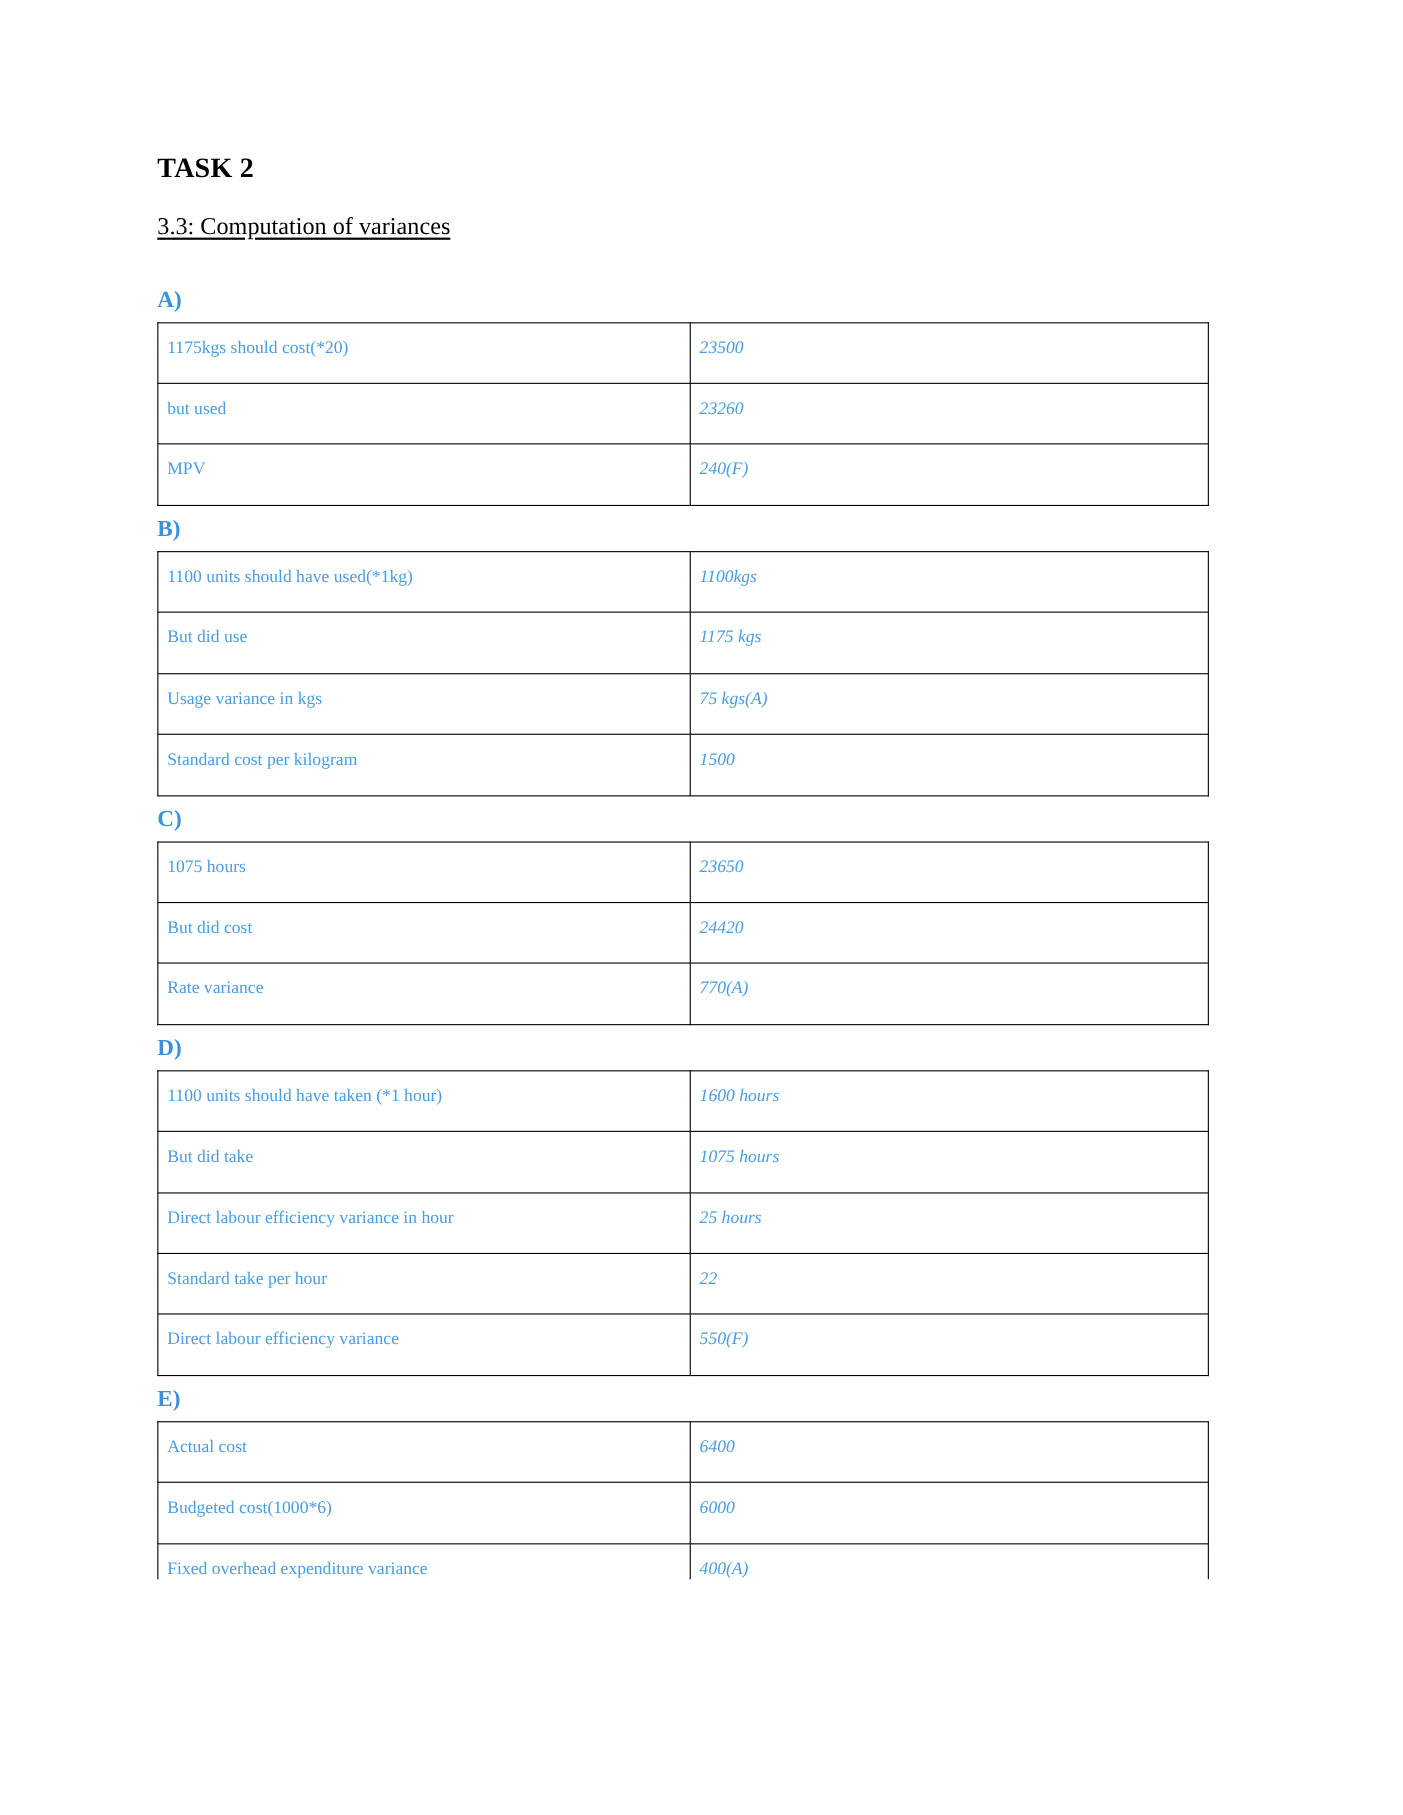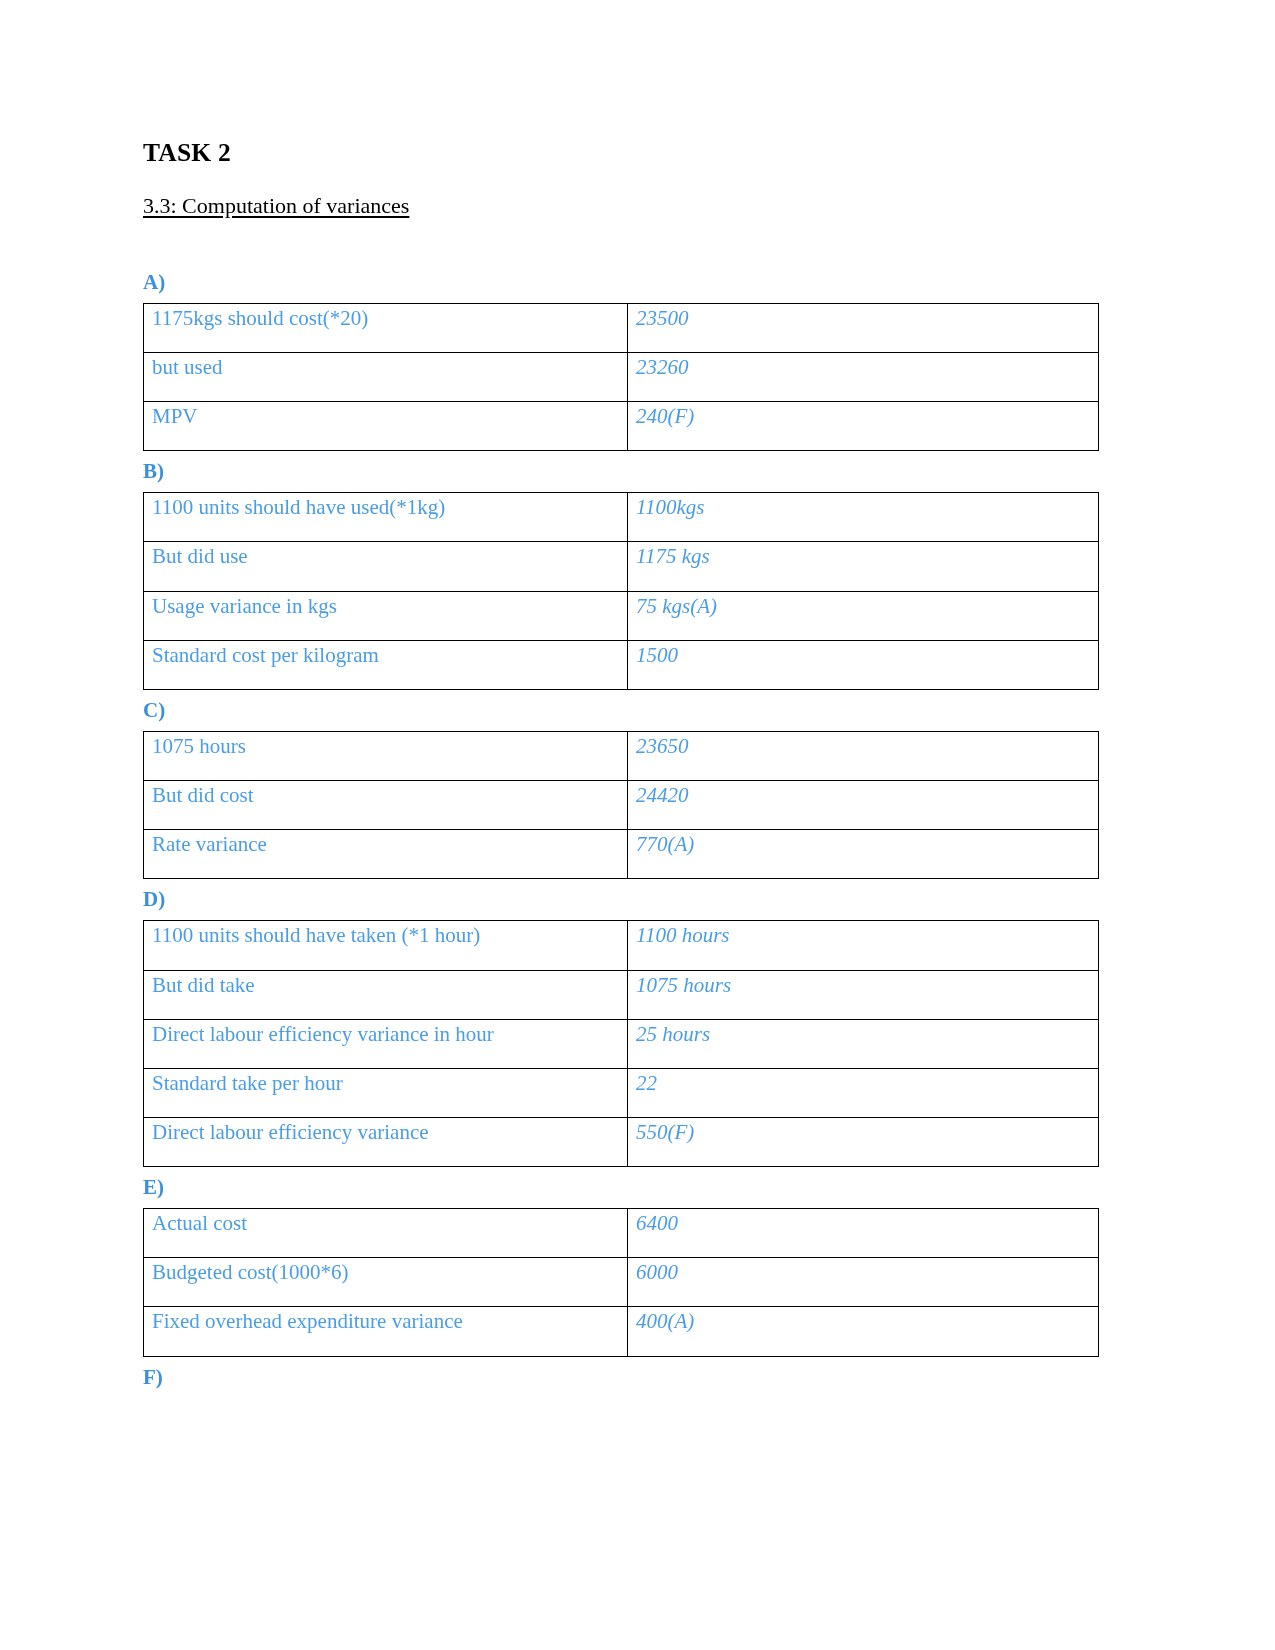--- a/index.html
+++ b/index.html
@@ -30,21 +30,21 @@
     letter-spacing: 0.2px;
     margin: 0 0 26px 0;
     line-height: 1.15;
   }
 
   .section-heading {
     font-size: 22px;
     color: #000000;
     text-decoration: underline;
     text-underline-offset: 3px;
-    margin: 0 0 31px 0;
+    margin: 0 0 21px 0;
     line-height: 1.15;
     display: inline-block;
   }
   .section-heading-wrap { margin: 0 0 21px 0; }
 
   .item-label {
     font-size: 21px;
     font-weight: bold;
     color: #3a90dd;
     line-height: 1.1;
@@ -53,23 +53,23 @@
 
   table.vtable {
     border-collapse: collapse;
     width: 955px;
     table-layout: fixed;
     margin: 0 0 9px 0;
   }
   table.vtable td {
     border: 1.3px solid #000000;
     color: #4a9de4;
-    font-size: 21px;
+    font-size: 16px;
     line-height: 1.15;
-    padding: 2px 8px 22px 8px;
+    padding: 14px 8px 22px 8px;
     vertical-align: top;
     height: 23px;
     box-sizing: border-box;
     overflow: hidden;
     white-space: nowrap;
   }
   table.vtable td.c-label { width: 484px; }
   table.vtable td.c-value { width: 471px; font-style: italic; }
 
   .block { margin-bottom: 0; }
@@ -158,21 +158,21 @@
               </tr>
             </tbody>
           </table>
         </div>
         <div class="block">
           <div class="item-label">D)</div>
           <table class="vtable">
             <tbody>
               <tr>
                 <td class="c-label">1100 units should have taken (*1 hour)</td>
-                <td class="c-value">1100 hours</td>
+                <td class="c-value">1600 hours</td>
               </tr>
               <tr>
                 <td class="c-label">But did take</td>
                 <td class="c-value">1075 hours</td>
               </tr>
               <tr>
                 <td class="c-label">Direct labour efficiency variance in hour</td>
                 <td class="c-value">25 hours</td>
               </tr>
               <tr>

